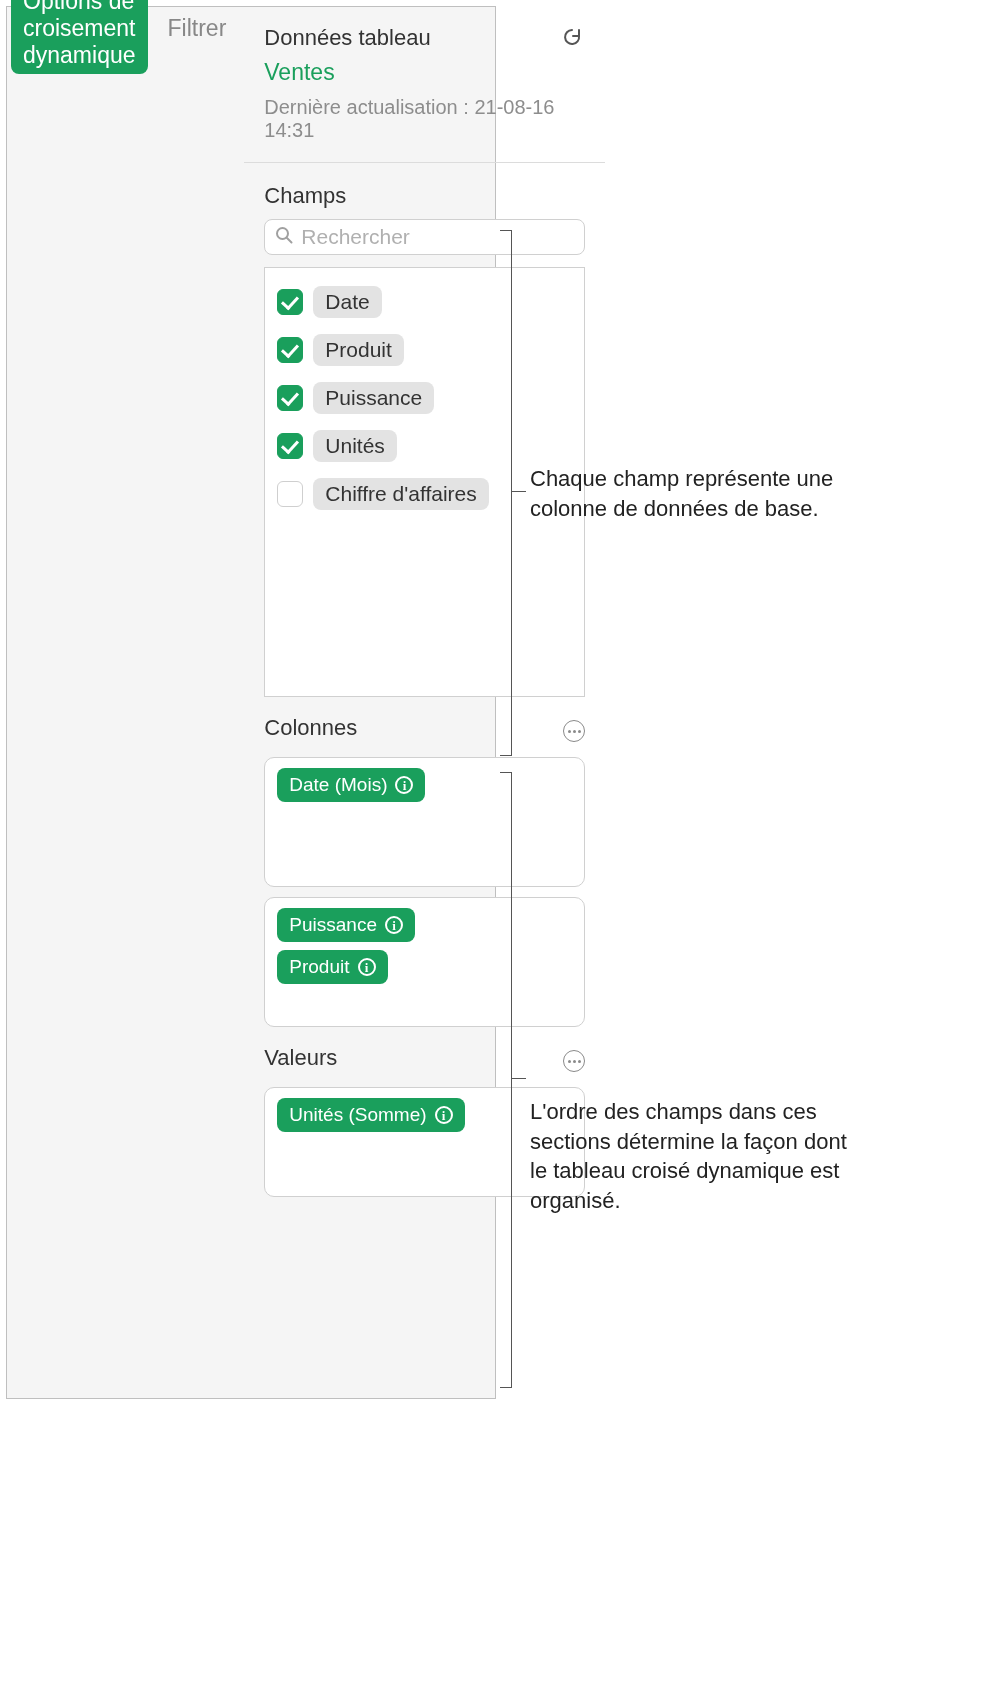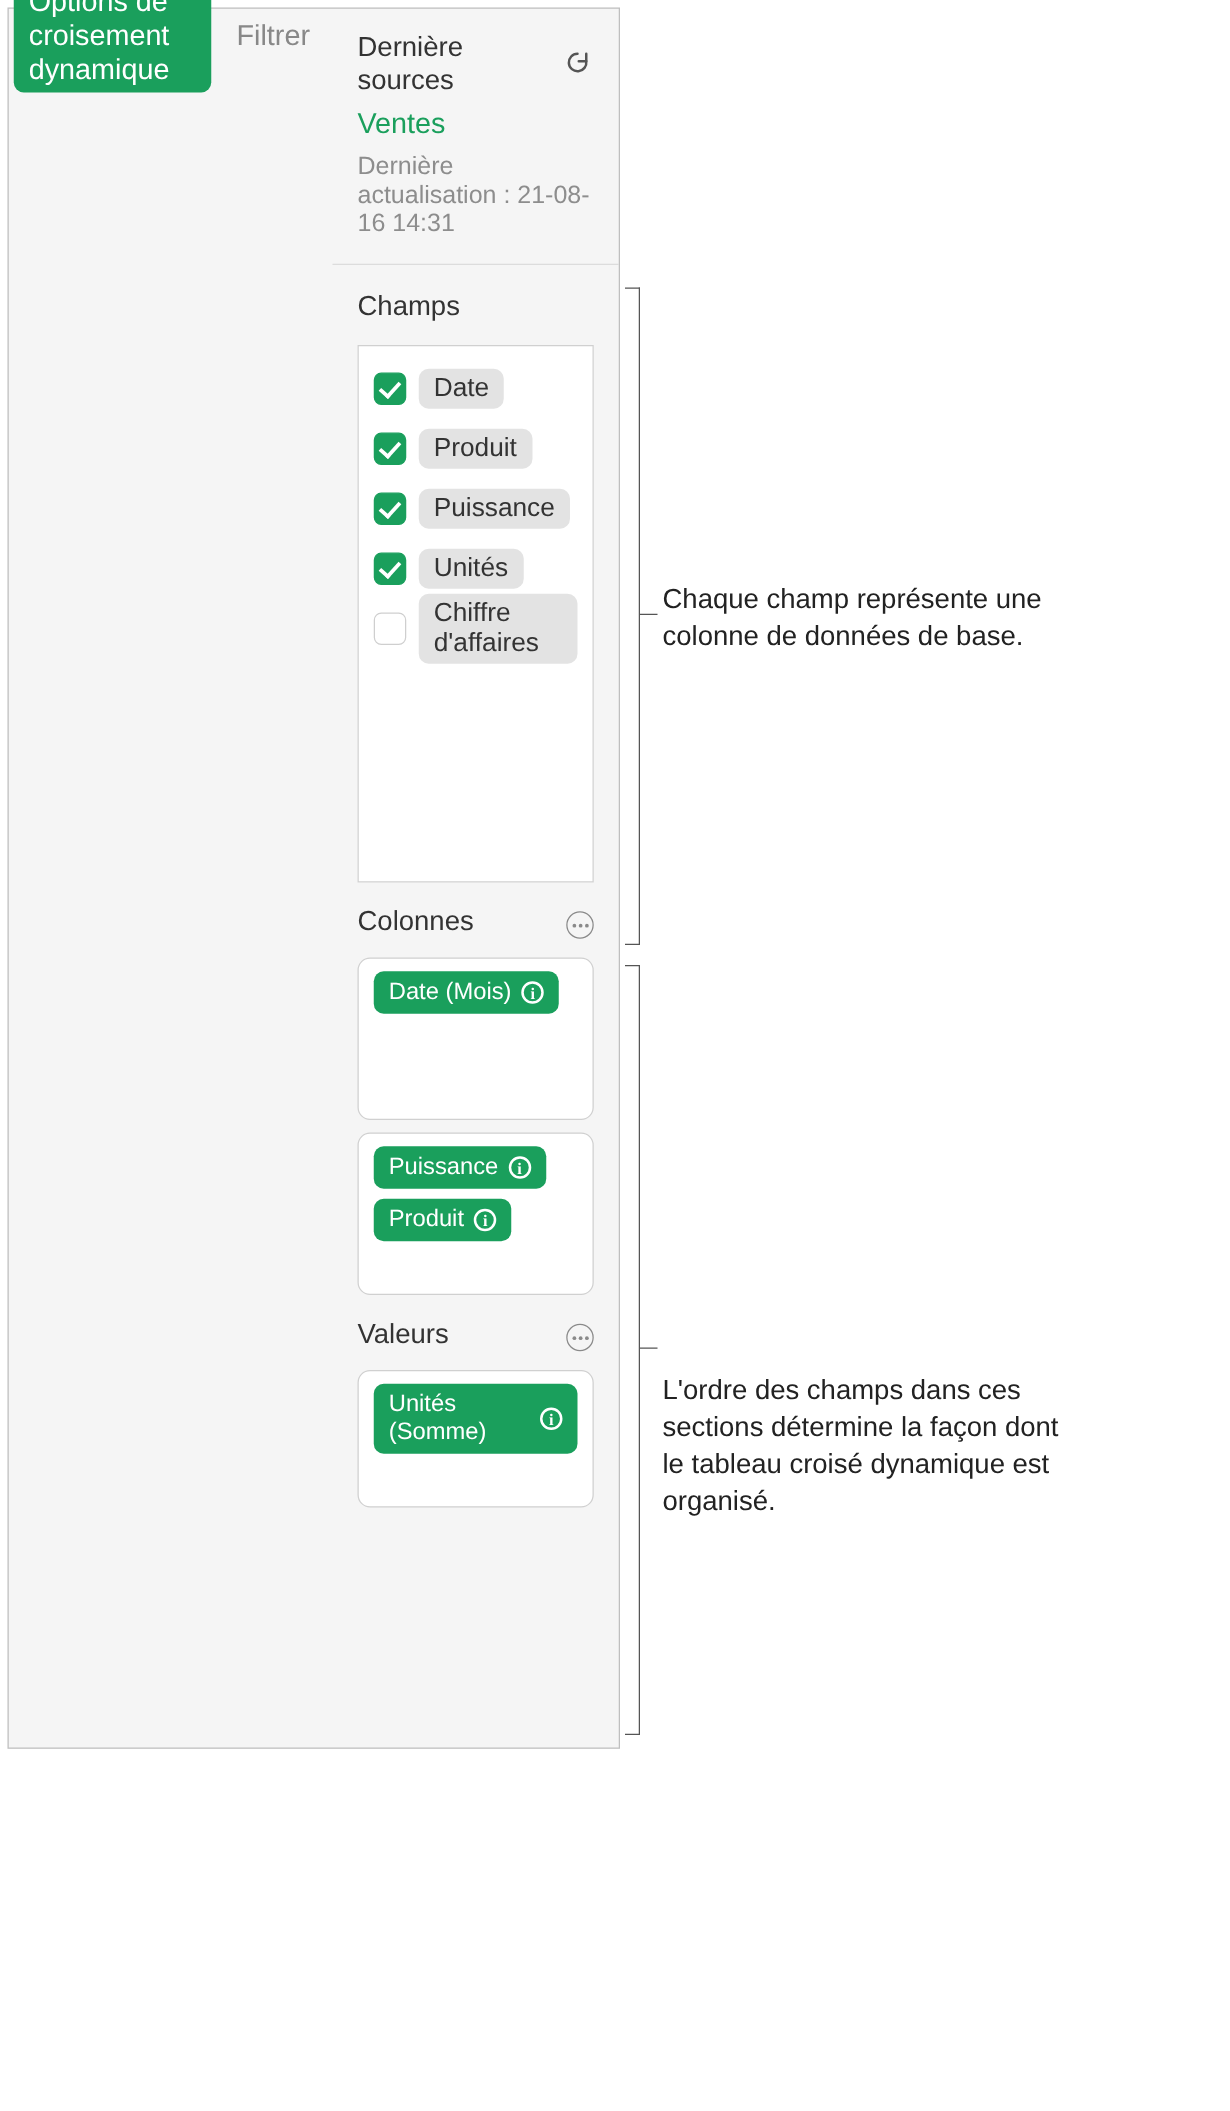--- a/index.html
+++ b/index.html
@@ -236,34 +236,43 @@
 <body>
 
 <div class="panel">
   <div class="tabs">
     <div class="tab active">Options de croisement dynamique</div>
     <div class="tab inactive">Filtrer</div>
   </div>
 
   <div class="content">
     <div class="src-row">
-      <div class="src-title">Dernière sources</div>
+      <div class="src-title">Données tableau</div>
       <div class="refresh-icon">
         <svg width="24" height="24" viewBox="0 0 24 24" fill="none">
           <path d="M18 10 A7 7 0 1 1 11 4" stroke="#555" stroke-width="2" fill="none" stroke-linecap="round"></path>
           <path d="M18 4 L18 10 L12 10" stroke="#555" stroke-width="2" fill="none" stroke-linecap="round" stroke-linejoin="round"></path>
         </svg>
       </div>
     </div>
     <div class="src-name">Ventes</div>
     <div class="src-updated">Dernière actualisation : 21-08-16 14:31</div>
 
     <hr class="divider">
 
     <div class="section-title">Champs</div>
+    <div class="searchbox">
+      <span>
+        <svg width="18" height="18" viewBox="0 0 18 18">
+          <circle cx="7.5" cy="7.5" r="5.5" stroke="#a0a0a0" stroke-width="2" fill="none"></circle>
+          <line x1="12" y1="12" x2="16.5" y2="16.5" stroke="#a0a0a0" stroke-width="2" stroke-linecap="round"></line>
+        </svg>
+      </span>
+      <input type="text" placeholder="Rechercher" style="">
+    </div>
 
     <div class="fields-box">
       <div class="field-row">
         <div class="checkbox checked"></div>
         <div class="field-chip">Date</div>
       </div>
       <div class="field-row">
         <div class="checkbox checked"></div>
         <div class="field-chip">Produit</div>
       </div>

